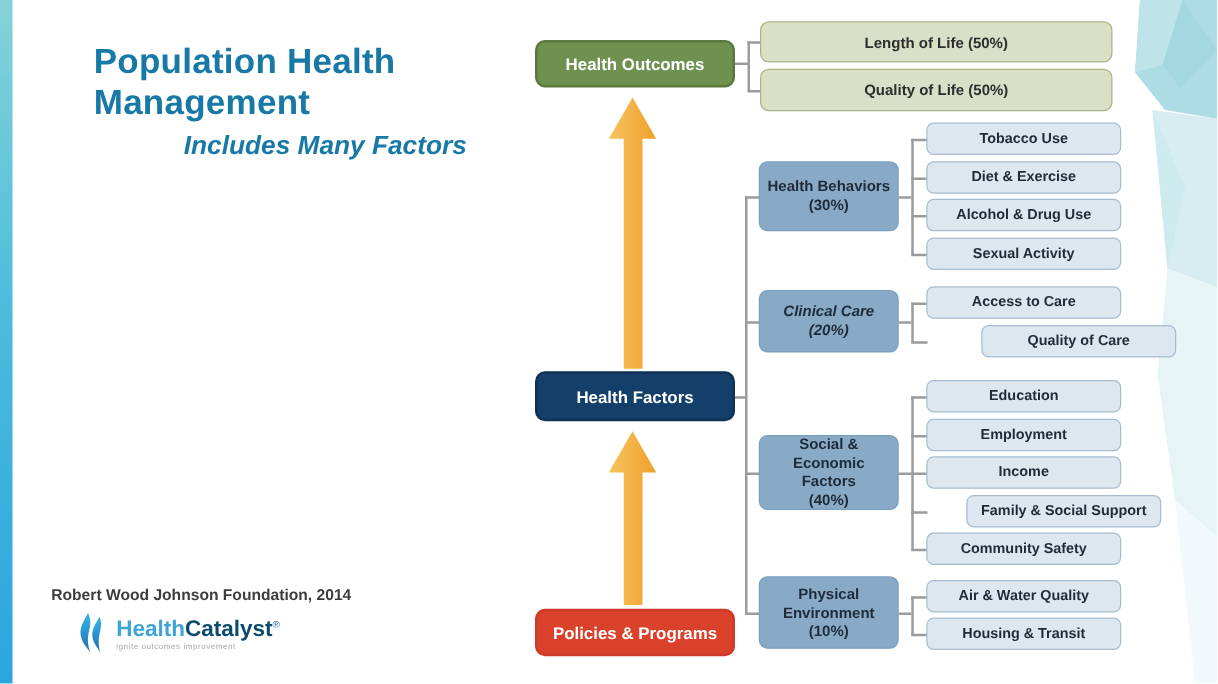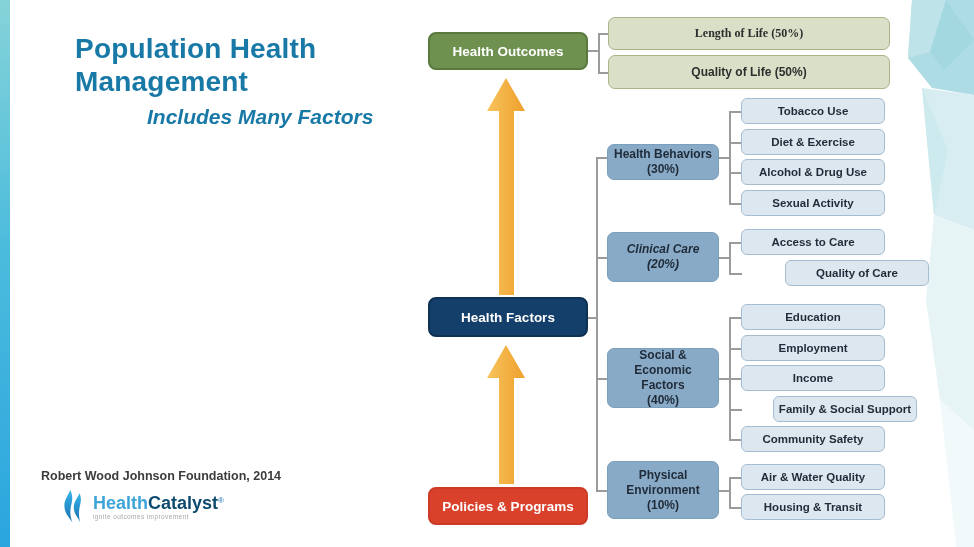--- a/index.html
+++ b/index.html
@@ -66,21 +66,21 @@
     left: 608px; width: 282px;
   }
   .cat-box {
     background: #88aac7; border: 1px solid #7aa0bf; border-radius: 7px;
     color: #1f2b38; font-weight: bold; font-size: 12px; line-height: 1.25;
     left: 607px; width: 112px; flex-direction: column; padding: 2px 4px;
   }
   .blue-child {
     background: #dce7ef; border: 1.5px solid #a6bdd1; border-radius: 6px;
     color: #1f2b38; font-weight: bold; font-size: 11.5px;
-    left: 741px; width: 144px; height: 26px;
+    left: 741px; width: 156px; height: 26px;
   }
 
   
   .cline { position: absolute; background: #9b9b9b; }
   .h { height: 1.5px; }
   .v { width: 1.5px; }
 
   
   .arrows { position: absolute; left: 0; top: 0; width: 974px; height: 547px; pointer-events: none; }
 </style>
@@ -171,24 +171,24 @@
       </linearGradient>
     </defs>
     <polygon points="506,78 487,111 499,111 499,295 514,295 514,111 525,111" fill="url(#ag)"></polygon>
     <polygon points="506,345 487,378 499,378 499,484 514,484 514,378 525,378" fill="url(#ag)"></polygon>
   </svg>
 
   <div class="dbox main-box box-outcomes">Health Outcomes</div>
   <div class="dbox main-box box-factors">Health Factors</div>
   <div class="dbox main-box box-policies">Policies &amp; Programs</div>
 
-  <div class="dbox green-child" style="top:17px; height:33px;font-family:Liberation Serif, serif;">Length of Life (50%)</div>
+  <div class="dbox green-child" style="top:17px; height:33px;">Length of Life (50%)</div>
   <div class="dbox green-child" style="top:55px; height:34px;">Quality of Life (50%)</div>
 
-  <div class="dbox cat-box" style="top:144px; height:36px;">
+  <div class="dbox cat-box" style="top:129px; height:56px;">
     <span>Health Behaviors</span>
     <span>(30%)</span>
   </div>
   <div class="dbox blue-child" style="top:98px;">Tobacco Use</div>
   <div class="dbox blue-child" style="top:129px;">Diet &amp; Exercise</div>
   <div class="dbox blue-child" style="top:159px;">Alcohol &amp; Drug Use</div>
   <div class="dbox blue-child" style="top:190px;">Sexual Activity</div>
 
   <div class="dbox cat-box" style="top:232px; height:50px;font-style:italic;">
     <span>Clinical Care</span>

